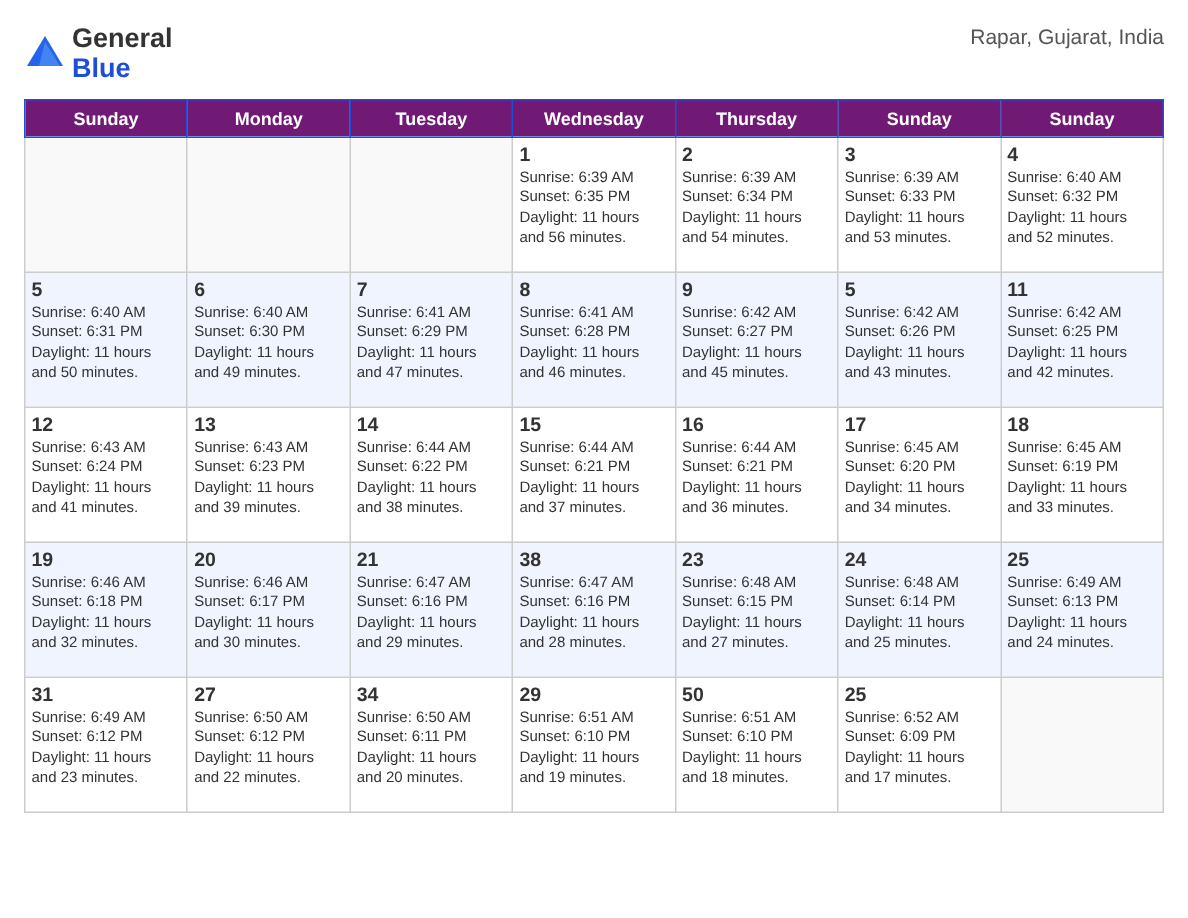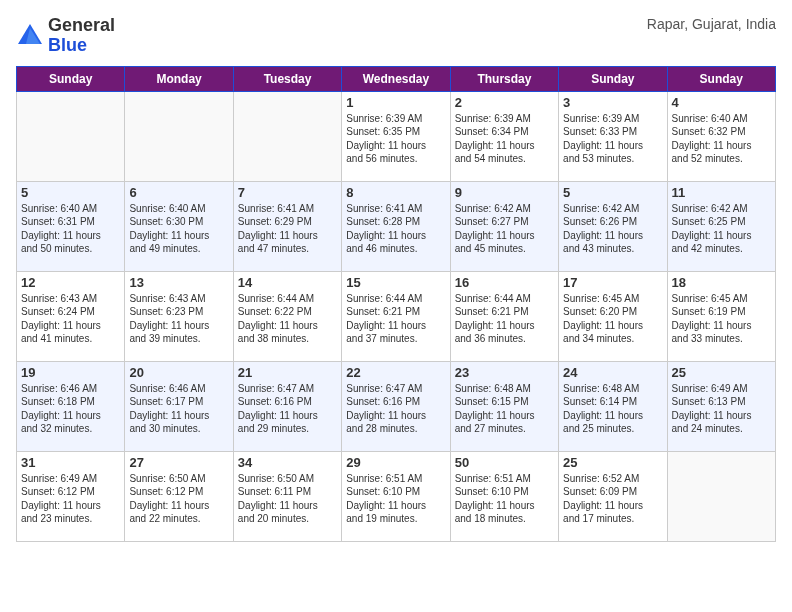--- a/index.html
+++ b/index.html
@@ -283,21 +283,21 @@
 and 30 minutes.</div>
           </td>
           <td class="cell">
             <div class="cell-date">21</div>
             <div class="cell-info" style="white-space: pre-line;">Sunrise: 6:47 AM
 Sunset: 6:16 PM
 Daylight: 11 hours
 and 29 minutes.</div>
           </td>
           <td class="cell">
-            <div class="cell-date">22</div>
+            <div class="cell-date">38</div>
             <div class="cell-info" style="white-space: pre-line;">Sunrise: 6:47 AM
 Sunset: 6:16 PM
 Daylight: 11 hours
 and 28 minutes.</div>
           </td>
           <td class="cell">
             <div class="cell-date">23</div>
             <div class="cell-info" style="white-space: pre-line;">Sunrise: 6:48 AM
 Sunset: 6:15 PM
 Daylight: 11 hours

